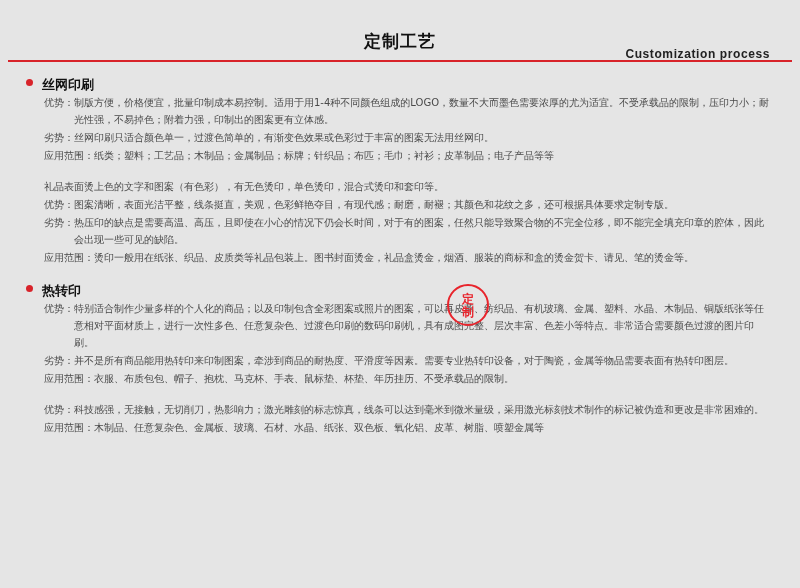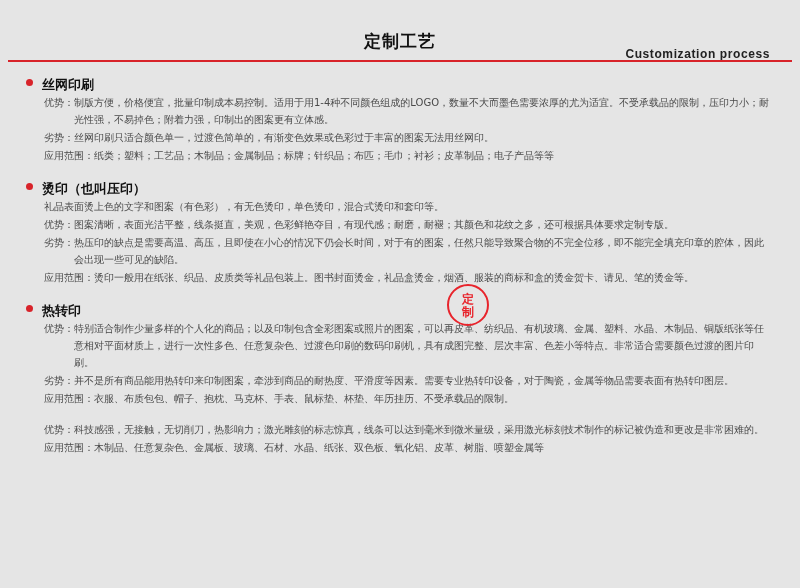--- a/index.html
+++ b/index.html
@@ -171,24 +171,20 @@
           <span class="para-text">丝网印刷只适合颜色单一，过渡色简单的，有渐变色效果或色彩过于丰富的图案无法用丝网印。</span>
         </div>
         <div class="para">
           <span class="para-label">应用范围：</span>
           <span class="para-text">纸类；塑料；工艺品；木制品；金属制品；标牌；针织品；布匹；毛巾；衬衫；皮革制品；电子产品等等</span>
         </div>
       </div>
     </div>
 
     <div class="section">
-      <div class="sec-head">
-        <span class="bullet"></span>
-        <span class="sec-title">烫印（也叫压印）</span>
-      </div>
       <div class="sec-body">
         <div class="para plain">
           <span class="para-text">礼品表面烫上色的文字和图案（有色彩），有无色烫印，单色烫印，混合式烫印和套印等。</span>
         </div>
         <div class="para">
           <span class="para-label">优势：</span>
           <span class="para-text">图案清晰，表面光洁平整，线条挺直，美观，色彩鲜艳夺目，有现代感；耐磨，耐褪；其颜色和花纹之多，还可根据具体要求定制专版。</span>
         </div>
         <div class="para">
           <span class="para-label">劣势：</span>

